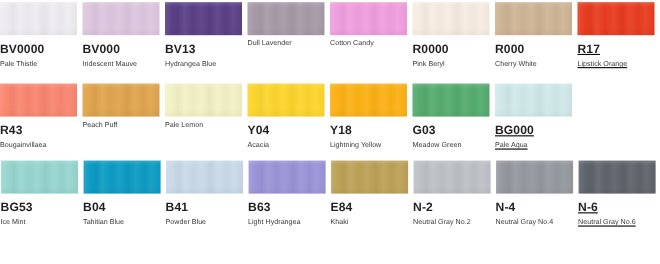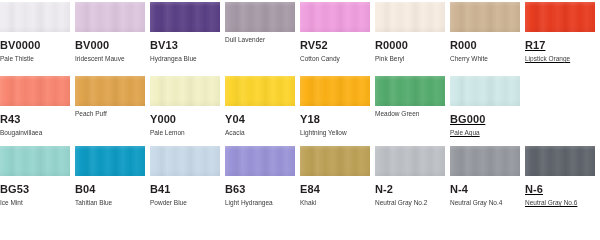--- a/index.html
+++ b/index.html
@@ -25,21 +25,21 @@
     background: #ffffff;
   }
 
   .swatch-row {
     display: flex;
     flex-direction: row;
     width: 600px;
     height: 70px;
     flex: 0 0 auto;
   }
-  .swatch-row.row-last { height: 73px; }
+  .swatch-row.row-last { height: 73px; justify-content: center; }
 
   .swatch-cell {
     width: 74px;
     height: 100%;
     margin-right: 1px;
     display: flex;
     flex-direction: column;
     position: relative;
     flex: 0 0 auto;
   }
@@ -129,21 +129,20 @@
       <div class="swatch-chip" style="background-color: rgb(90, 64, 134);"></div>
       <div class="swatch-code">BV13</div>
       <div class="swatch-name">Hydrangea Blue</div>
     </div>
     <div class="swatch-cell">
       <div class="swatch-chip" style="background-color: rgb(167, 154, 168);"></div>
       <div class="swatch-name">Dull Lavender</div>
     </div>
     <div class="swatch-cell">
       <div class="swatch-chip" style="background-color: rgb(239, 158, 222);"></div>
-      <div class="swatch-code">RV52</div>
       <div class="swatch-name">Cotton Candy</div>
     </div>
     <div class="swatch-cell">
       <div class="swatch-chip" style="background-color: rgb(247, 236, 225);"></div>
       <div class="swatch-code">R0000</div>
       <div class="swatch-name">Pink Beryl</div>
     </div>
     <div class="swatch-cell">
       <div class="swatch-chip" style="background-color: rgb(206, 180, 149);"></div>
       <div class="swatch-code">R000</div>
@@ -161,35 +160,35 @@
       <div class="swatch-chip" style="background-color: rgb(249, 134, 112);"></div>
       <div class="swatch-code">R43</div>
       <div class="swatch-name">Bougainvillaea</div>
     </div>
     <div class="swatch-cell">
       <div class="swatch-chip" style="background-color: rgb(224, 164, 77);"></div>
       <div class="swatch-name">Peach Puff</div>
     </div>
     <div class="swatch-cell">
       <div class="swatch-chip" style="background-color: rgb(242, 241, 197);"></div>
-      <div class="swatch-code">Y000</div>
       <div class="swatch-name">Pale Lemon</div>
     </div>
     <div class="swatch-cell">
       <div class="swatch-chip" style="background-color: rgb(252, 213, 44);"></div>
       <div class="swatch-code">Y04</div>
       <div class="swatch-name">Acacia</div>
     </div>
     <div class="swatch-cell">
       <div class="swatch-chip" style="background-color: rgb(252, 177, 21);"></div>
       <div class="swatch-code">Y18</div>
       <div class="swatch-name">Lightning Yellow</div>
     </div>
     <div class="swatch-cell">
       <div class="swatch-chip" style="background-color: rgb(85, 172, 110);"></div>
+      <div class="swatch-code">G03</div>
       <div class="swatch-name">Meadow Green</div>
     </div>
     <div class="swatch-cell">
       <div class="swatch-chip" style="background-color: rgb(207, 233, 232);"></div>
       <div class="swatch-code">BG000</div>
       <div class="swatch-name">Pale Aqua</div>
     </div>
   </div>
 
   <div class="swatch-row row-3 row-last">

